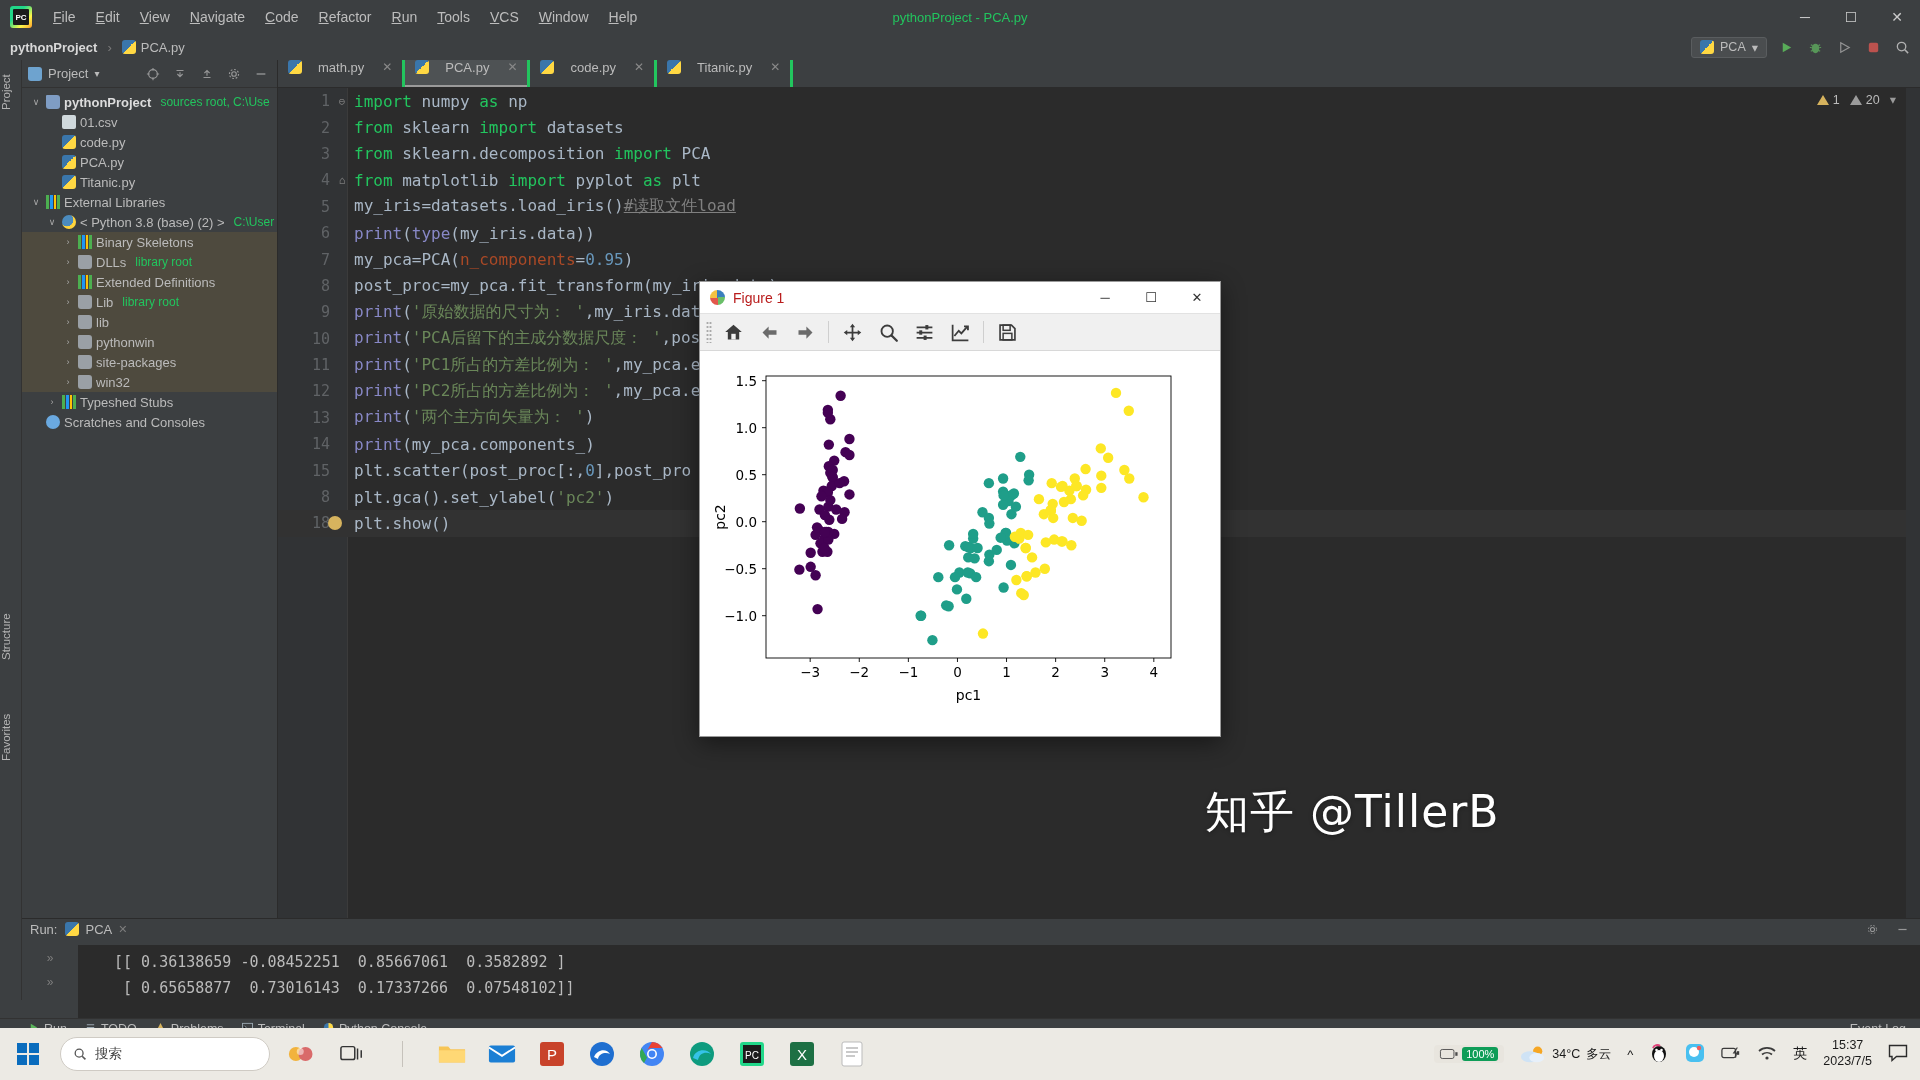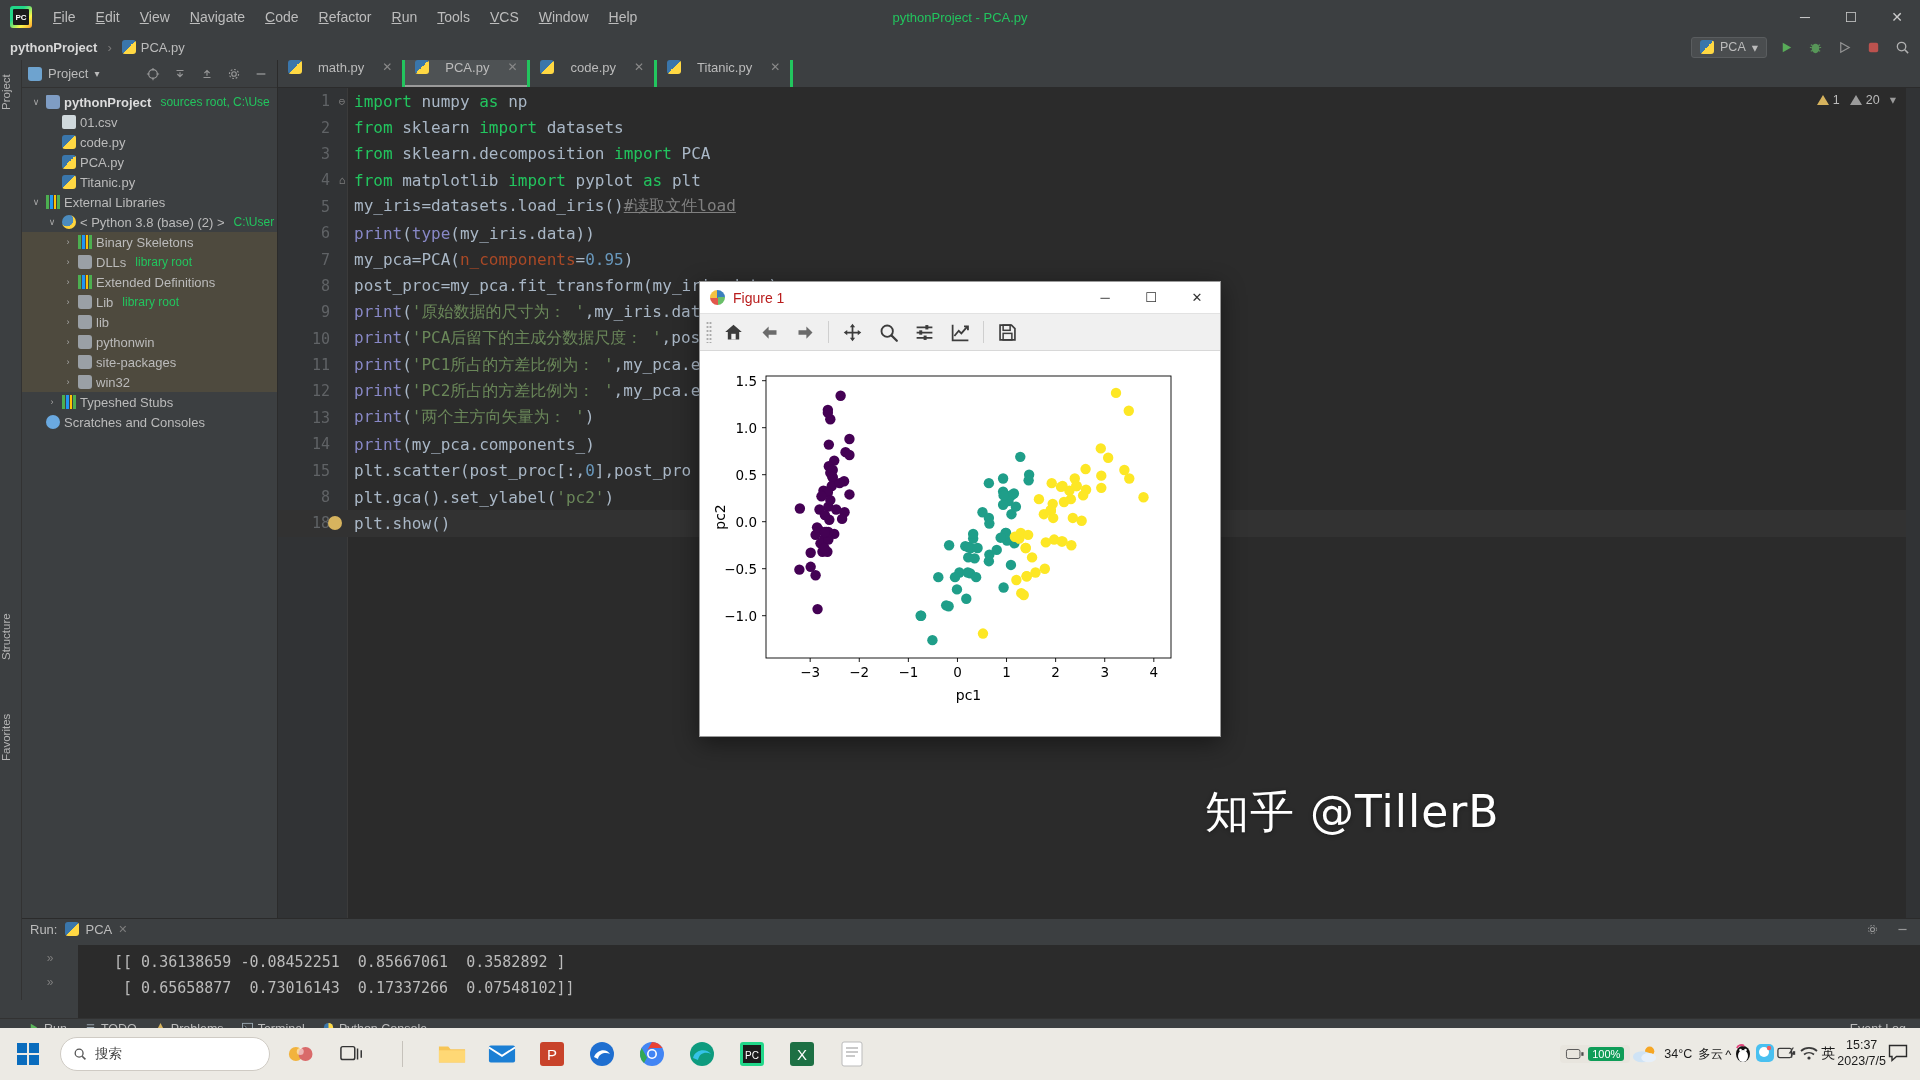--- a/index.html
+++ b/index.html
@@ -240,21 +240,21 @@
   .winflag { width:22px; height:22px; display:grid; grid-template-columns:1fr 1fr; grid-gap:2px; }
   .winflag i { background:#0a6cbd; display:block; }
   .tb-search {
     width:210px; height:34px; margin-left:4px; background:#ffffff; border:1px solid #cfcbc4;
     border-radius:18px; display:flex; align-items:center; gap:8px; padding:0 12px;
     font-size:13.5px; color:#444;
   }
   .tb-apps { display:flex; align-items:center; gap:6px; margin-left:10px; }
   .tb-app { width:44px; height:44px; display:flex; align-items:center; justify-content:center; border-radius:5px; }
   .tb-right {
-    margin-left:auto; display:flex; align-items:center; gap:2px; padding-right:12px;
+    margin-left:auto; display:flex; align-items:center; gap:16px; padding-right:12px;
     font-size:12.5px; color:#1b1b1b;
   }
   .tb-clock { text-align:center; line-height:1.25; font-size:12.5px; }
   .battery {
     display:flex; align-items:center; gap:4px; background:#e8e5de; border-radius:4px;
     padding:2px 6px; font-size:11.5px;
   }
   .batt-chip { background:#0f9d58; color:#fff; border-radius:3px; padding:1px 4px; font-size:11px; }
 
   

